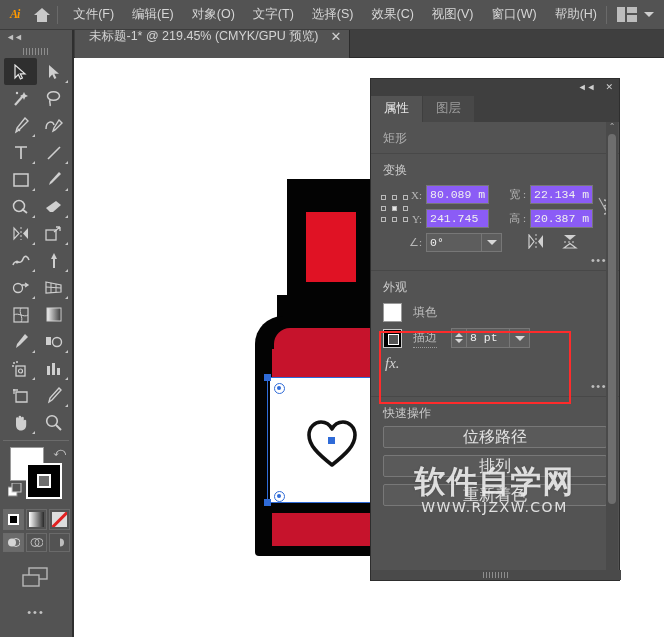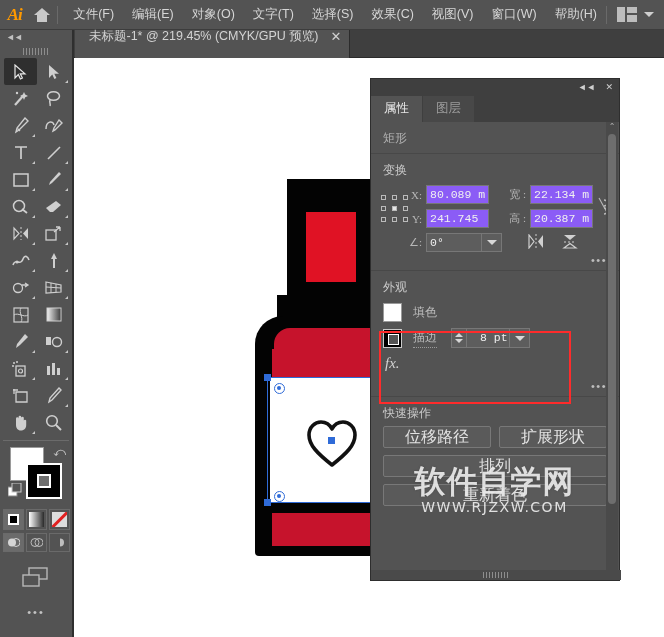--- a/index.html
+++ b/index.html
@@ -14,21 +14,21 @@
   #app { position:relative; width:664px; height:637px; background:#535353; overflow:hidden; }
 
   
   .menubar {
     position:absolute; left:0; top:0; width:664px; height:30px;
     background:#535353; display:flex; align-items:center;
     border-bottom:1px solid #3c3c3c;
   }
   .ai-logo {
     width:40px; text-align:center; color:#ff9a00;
-    font-size:17px; font-weight:bold; font-style:italic;
+    font-size:12px; font-weight:bold; font-style:italic;
     font-family:"Liberation Serif", serif; letter-spacing:-1px;
   }
   .home-btn { width:36px; display:flex; align-items:center; justify-content:center; }
   .home-ico { width:16px; height:14px; position:relative; }
   .home-ico:before {
     content:""; position:absolute; left:0; top:0;
     border-left:8px solid transparent; border-right:8px solid transparent;
     border-bottom:7px solid #c9c9c9;
   }
   .home-ico:after {
@@ -217,21 +217,21 @@
   .ap-sw.opac { background:
       repeating-conic-gradient(#cfcfcf 0% 25%, #8f8f8f 0% 50%) 0 0/8px 8px; }
   .ap-lab { font-size:12px; color:#bdbdbd; width:56px; }
   .ap-lab.dashed { border-bottom:1px dotted #9b9b9b; width:auto; padding-bottom:1px; margin-right:14px;}
   .stepper { width:15px; height:20px; display:flex; flex-direction:column;
     align-items:center; justify-content:center; background:#5d5d5d; border:1px solid #777; border-right:none; }
   .st-a { width:0;height:0;border-left:4px solid transparent;border-right:4px solid transparent; }
   .st-up { border-bottom:4px solid #d6d6d6; margin-bottom:2px; }
   .st-dn { border-top:4px solid #d6d6d6; }
   .wnum { width:44px; height:20px; background:#5d5d5d; border:1px solid #777;
-    color:#f0f0f0; font-size:11.5px; line-height:18px; padding-left:13px;
+    color:#f0f0f0; font-size:11.5px; line-height:18px; padding-left:3px;
     font-family:"Liberation Mono","DejaVu Sans Mono",monospace; }
   .wdrop { width:20px;height:20px; background:#5d5d5d; border:1px solid #777; border-left:none;
     display:flex;align-items:center;justify-content:center; }
   .opnum { width:55px; height:20px; background:#5d5d5d; border:1px solid #777;
     color:#f0f0f0; font-size:11.5px; line-height:18px; padding-left:5px;
     font-family:"Liberation Mono","DejaVu Sans Mono",monospace; }
   .opgo { width:20px;height:20px; background:#5d5d5d; border:1px solid #777; border-left:none;
     display:flex;align-items:center;justify-content:center; color:#ddd; font-size:11px; }
   .fx-row { padding:4px 14px 6px; font-style:italic; font-family:"Liberation Serif",serif;
     font-size:15px; color:#d2d2d2; }
@@ -703,21 +703,20 @@
           <span class="chev-d" style="border-top-color:#d8d8d8"></span>
         </div>
       </div>
       <div class="fx-row">fx.</div>
       <div class="dots-r">•••</div>
       <div class="hr"></div>
 
       <div class="sect-head">快速操作</div>
       <div class="qa-row">
         <div class="qa-btn">位移路径</div>
-        <div class="qa-btn">扩展形状</div>
       </div>
       <div class="qa-row">
         <div class="qa-btn">排列</div>
       </div>
       <div class="qa-row">
         <div class="qa-btn">重新着色</div>
       </div>
 
       <div class="appear-box"></div>
 

